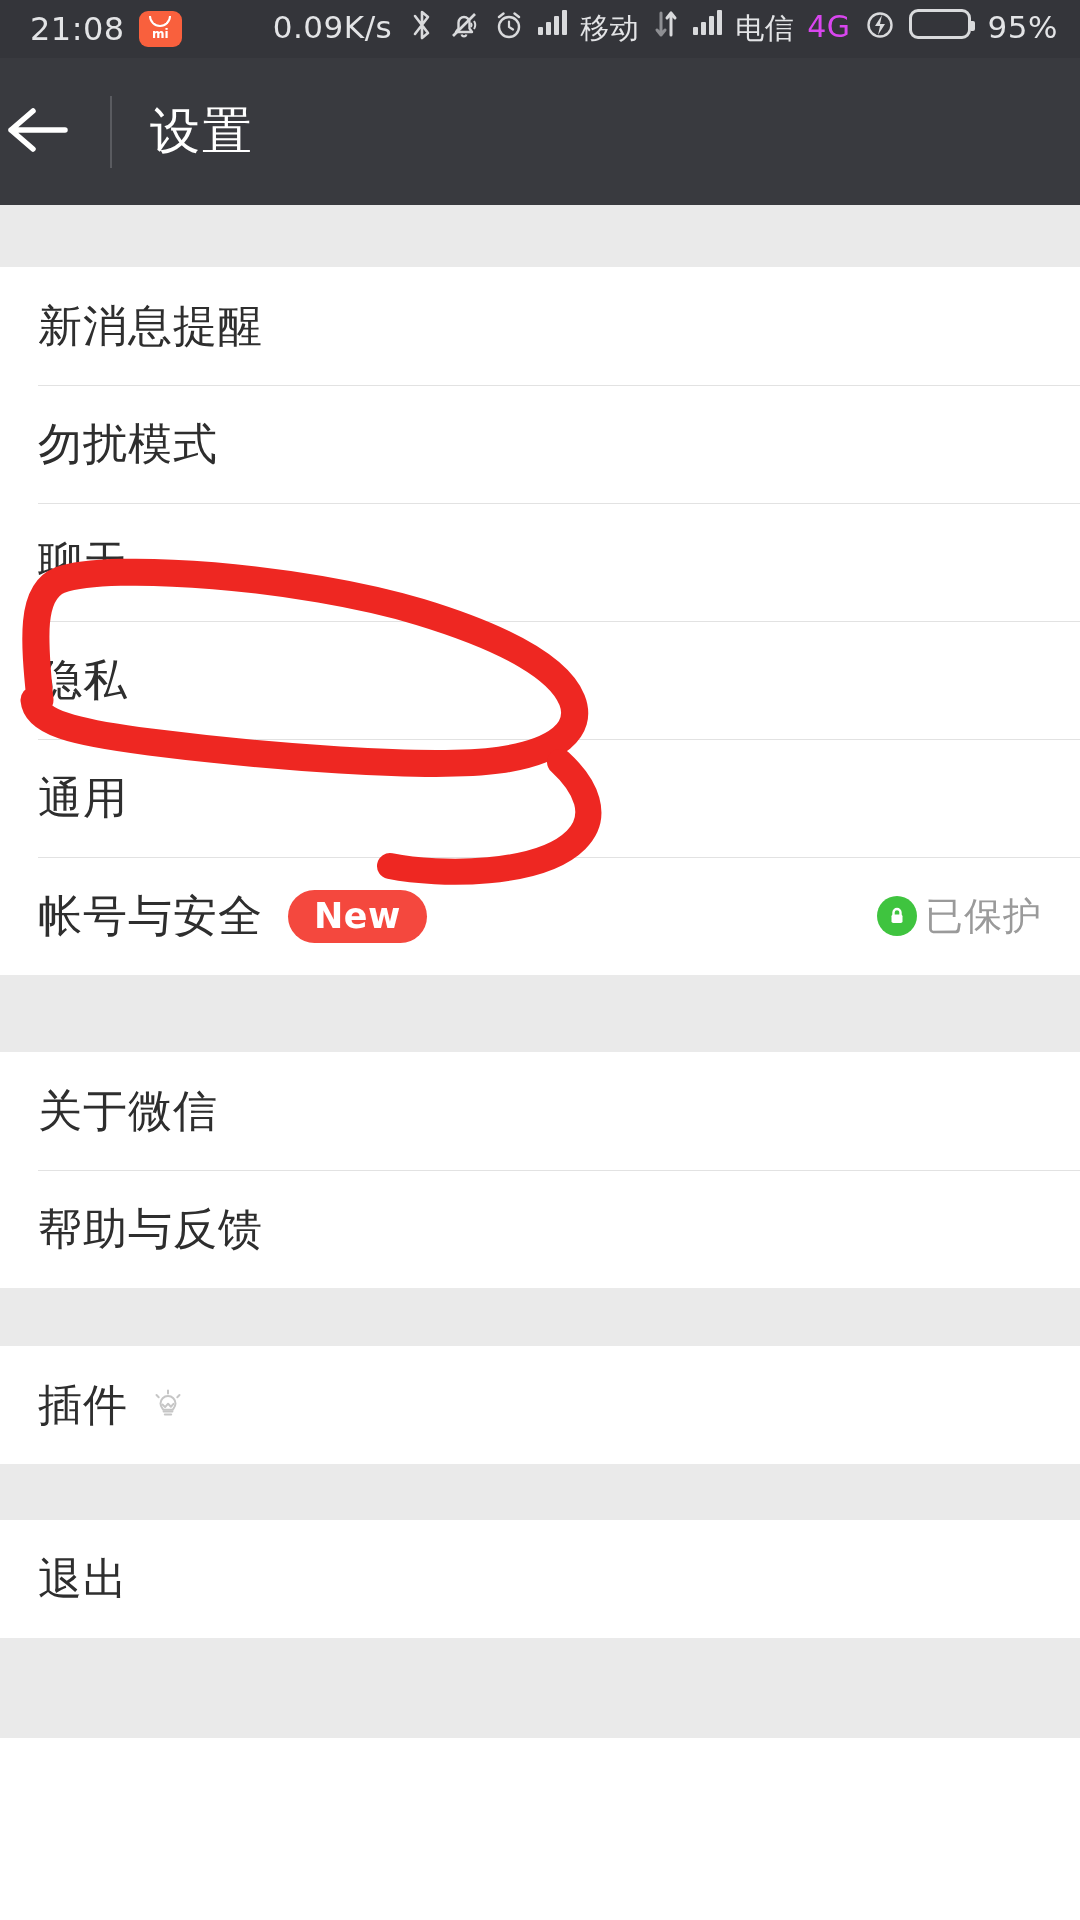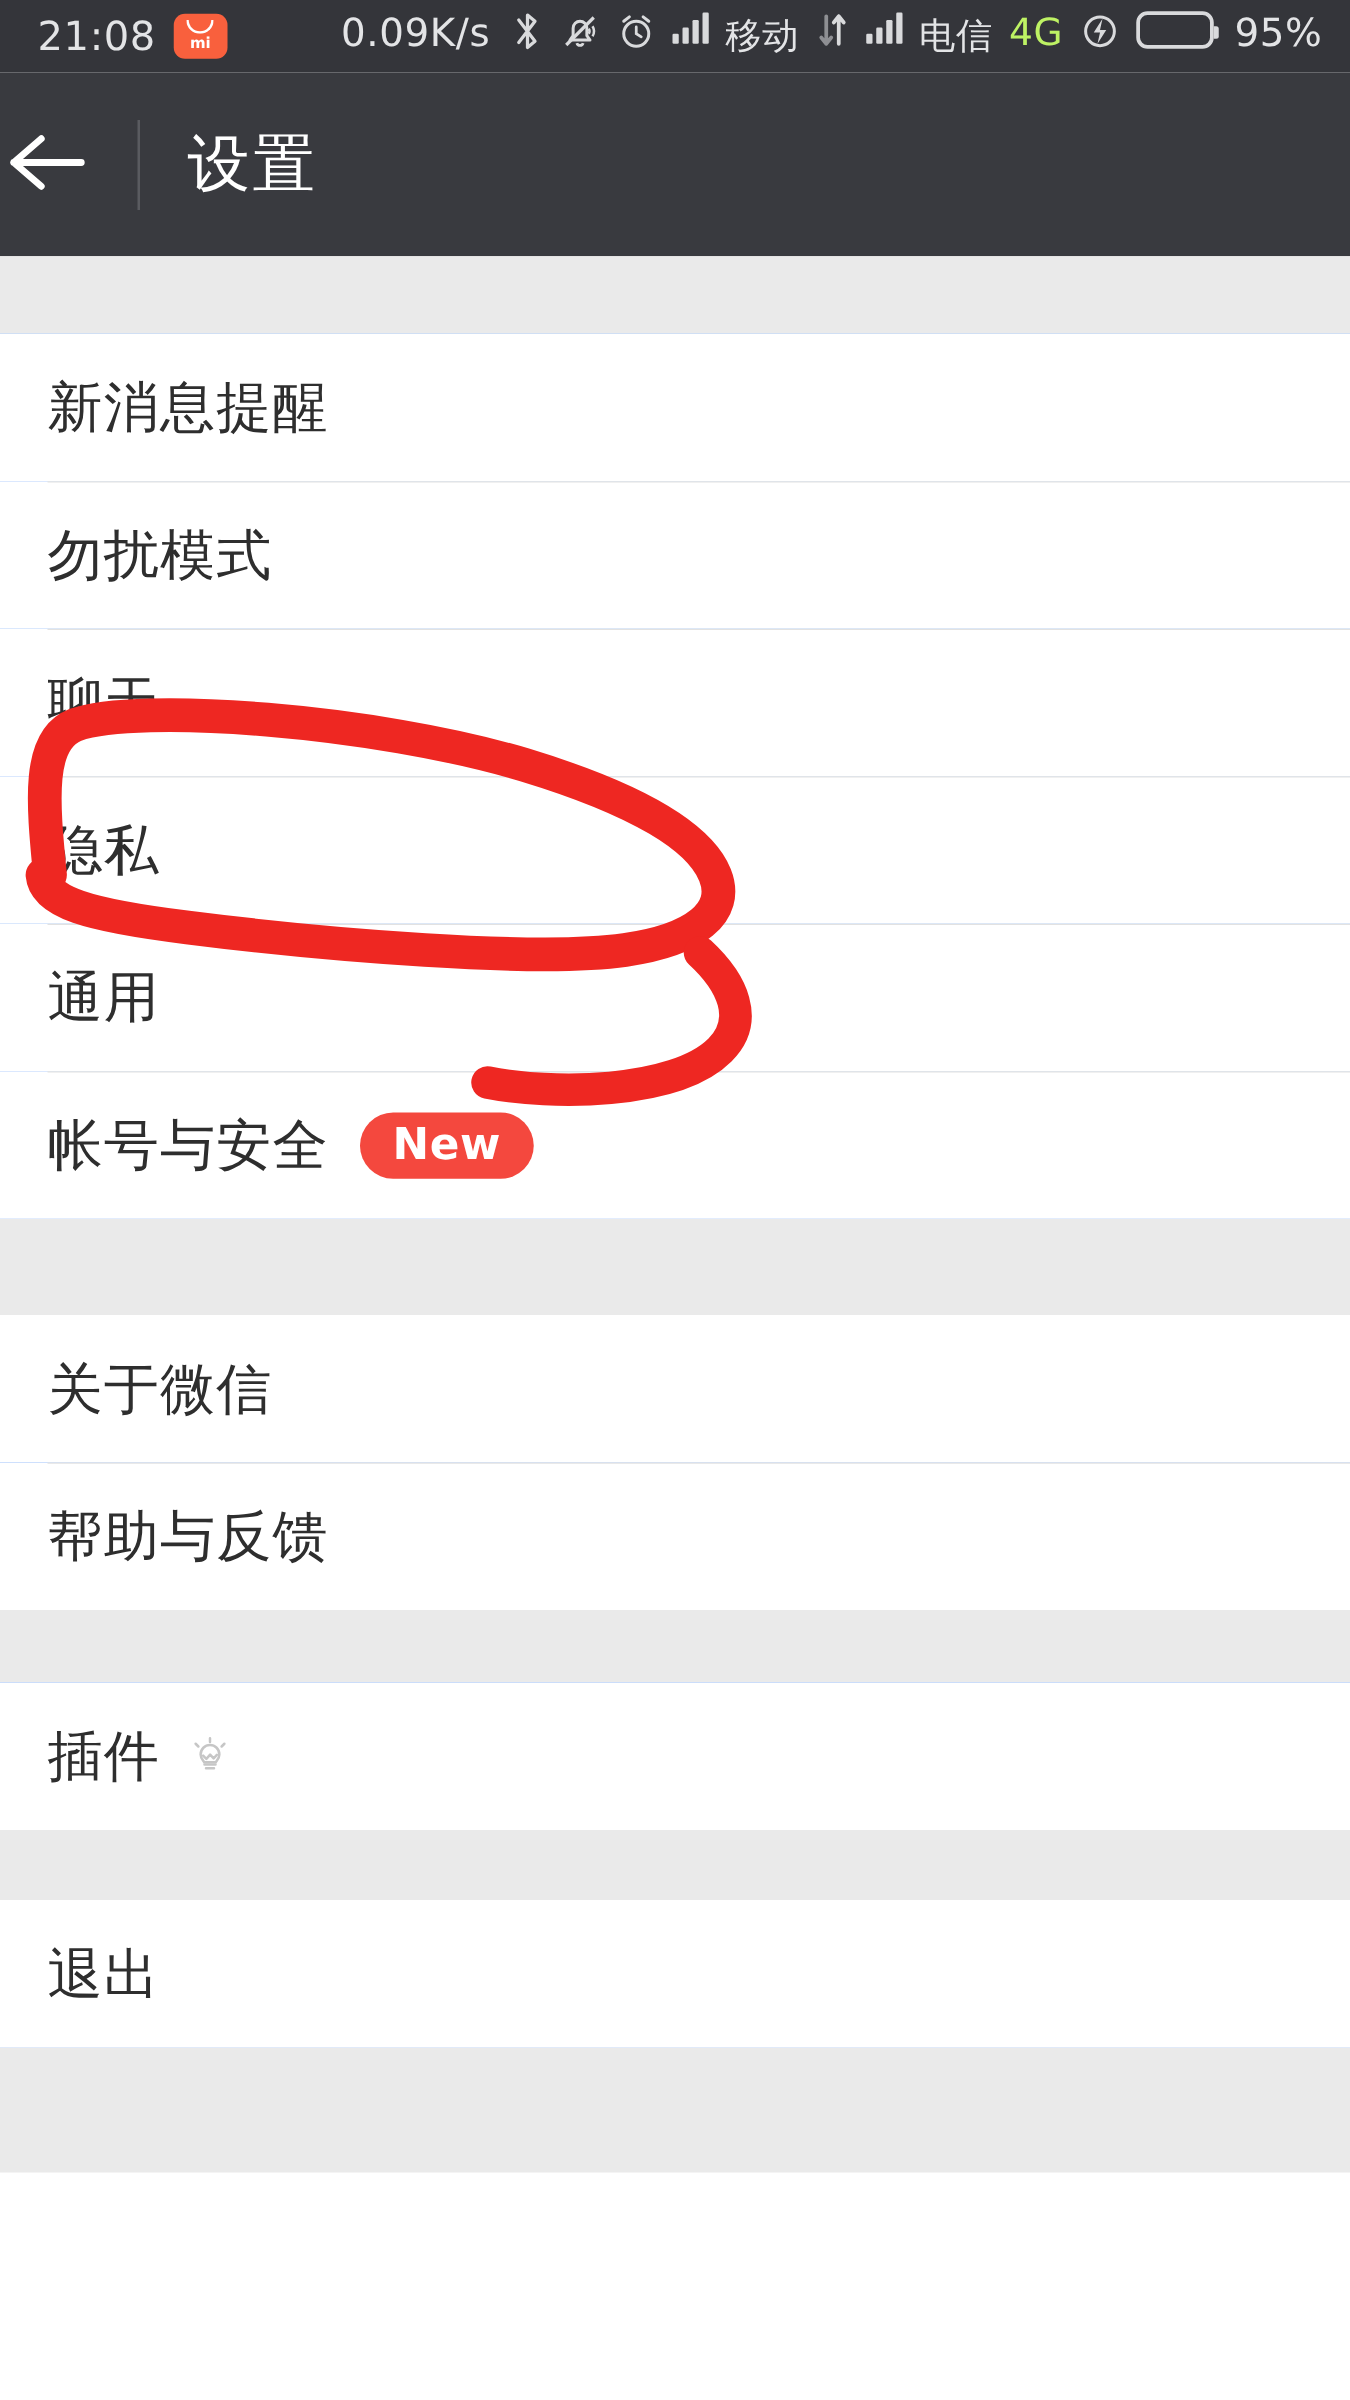--- a/index.html
+++ b/index.html
@@ -26,21 +26,21 @@
   }
   .mi-icon::before{
     content:""; position:absolute; top:5px; left:50%; transform:translateX(-50%);
     width:18px; height:9px; border:2.5px solid #fff; border-top:none;
     border-radius:0 0 11px 11px;
   }
   .mi-icon span{ font-size:12px; color:#fff; line-height:1; margin-bottom:7px; font-weight:bold; letter-spacing:0; }
   .sb-right{ display:flex; align-items:flex-start; gap:13px; margin-left:auto; }
   .sb-speed{ font-size:31px; color:#E3E4E6; margin-right:4px; }
   .sb-label{ font-size:29px; color:#E3E4E6; }
-  .sb-4g{ font-size:30px; color:#bef264; }
+  .sb-4g{ font-size:30px; color:#d946ef; }
   .sb-batt-pct{ font-size:31px; color:#E3E4E6; margin-left:4px; }
   .ico{ display:inline-flex; align-items:center; justify-content:center; }
 
   .bars{ display:inline-flex; align-items:flex-end; gap:3px; height:26px; }
   .bars i{ display:block; width:5px; background:#D9DADC; border-radius:1px; }
   .bars i:nth-child(1){ height:8px; }
   .bars i:nth-child(2){ height:13px; }
   .bars i:nth-child(3){ height:19px; }
   .bars i:nth-child(4){ height:25px; }
 
@@ -202,20 +202,29 @@
   </div>
   <div class="row">
     <span class="row-label">隐私</span>
   </div>
   <div class="row">
     <span class="row-label">通用</span>
   </div>
   <div class="row">
     <span class="row-label">帐号与安全</span>
     <span class="badge-new">New</span>
+    <span class="row-right">
+      <span class="lock-circle">
+        <svg width="24" height="24" viewBox="0 0 24 24">
+          <path d="M8.5 11 V8.5 a3.5 3.5 0 0 1 7 0 V11" fill="none" stroke="#FFFFFF" stroke-width="2.4"></path>
+          <rect x="6.5" y="10.5" width="11" height="8.5" rx="1.8" fill="#FFFFFF"></rect>
+        </svg>
+      </span>
+      <span class="status-text">已保护</span>
+    </span>
   </div>
 </div>
 
 <div class="gap gap-2"></div>
 
 <div class="section">
   <div class="row">
     <span class="row-label">关于微信</span>
   </div>
   <div class="row">

